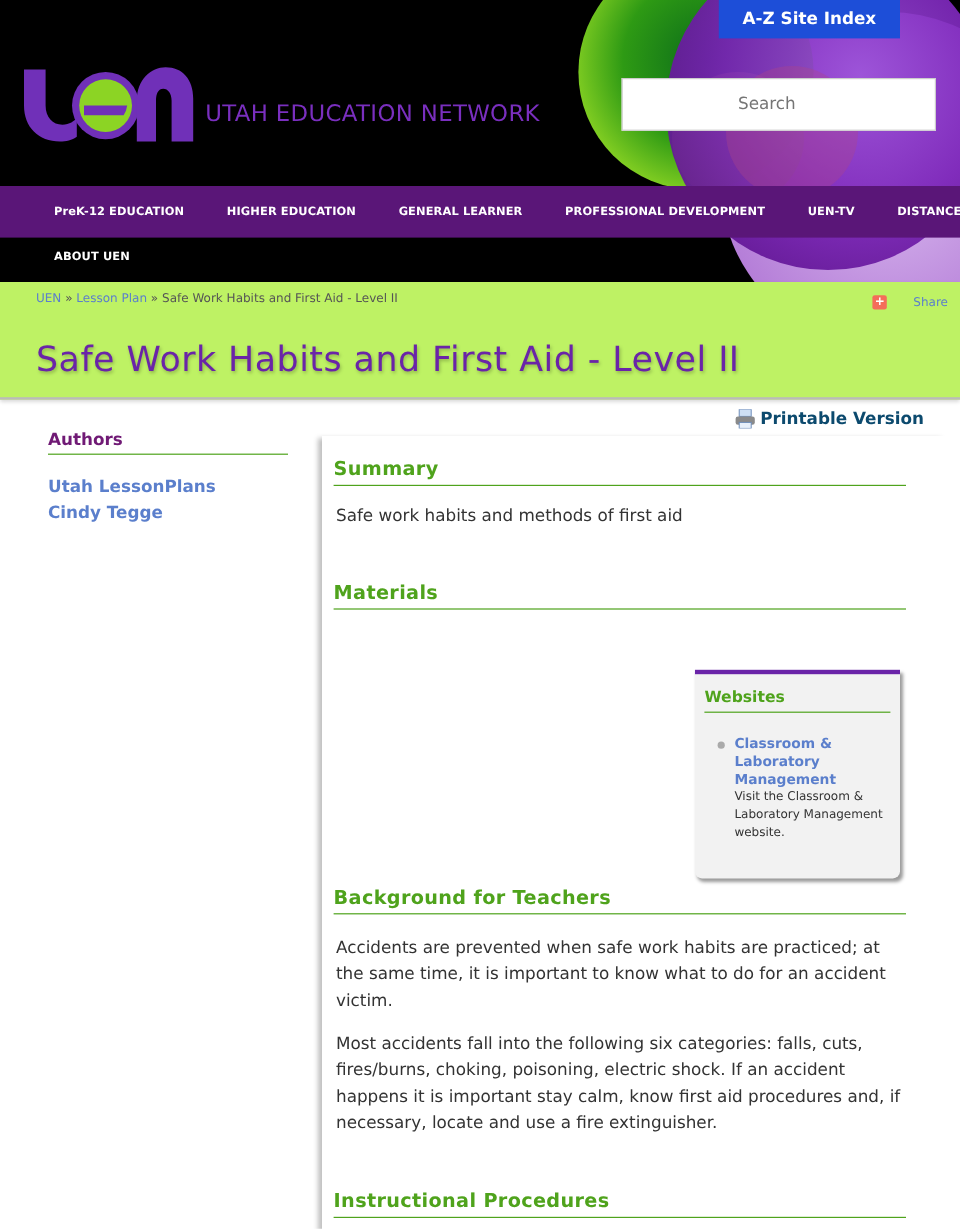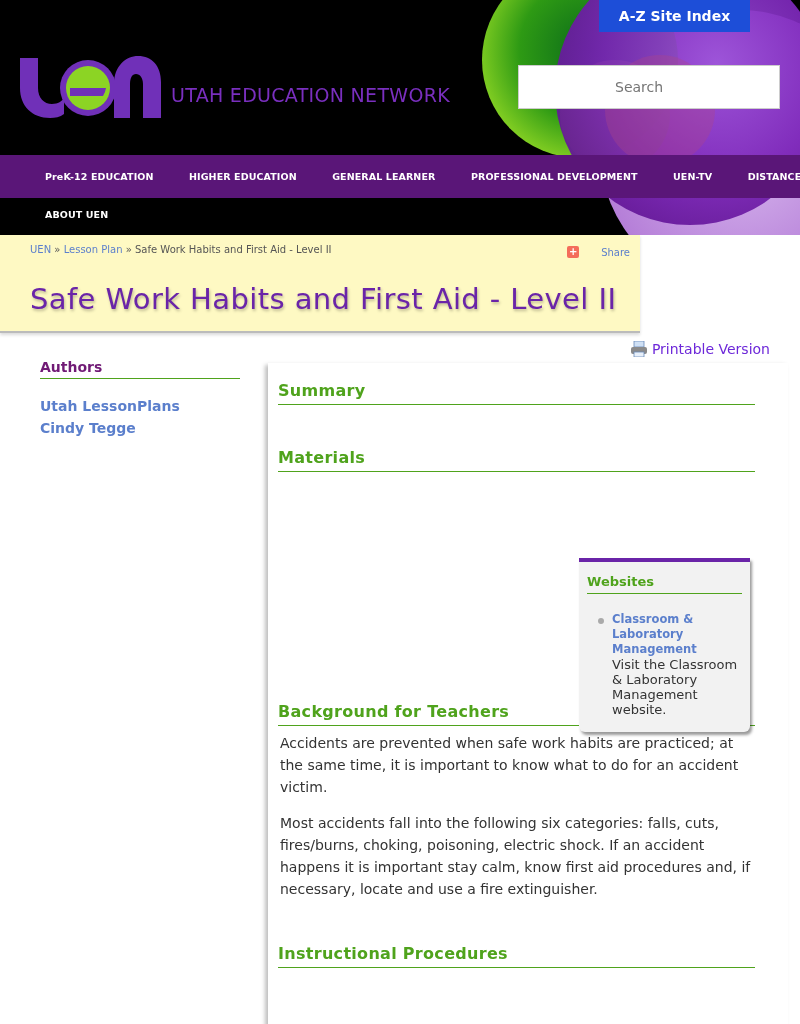--- a/index.html
+++ b/index.html
@@ -14,44 +14,44 @@
   .logo-tagline { margin-left: 8px; color: #7a2fbf; font-family: "DejaVu Sans", sans-serif; font-size: 19px; letter-spacing: 0.3px; font-weight: normal; margin-top: 18px; }
   .az-index { position: absolute; left: 599px; top: 0; width: 151px; height: 32px; background: #1d4ed8; color: #fff; font-weight: bold; font-size: 14px; text-align: center; line-height: 32px; }
   .search-box { position: absolute; left: 518px; top: 65px; width: 262px; height: 44px; background: #fff; border: 1px solid #ccc; display: flex; align-items: center; }
   .search-input { border: none; outline: none; flex: 1; font-size: 14px; color: #999; padding-left: 96px; font-family: "DejaVu Sans", sans-serif; background: transparent; }
   .search-icon { width: 24px; height: 24px; margin-right: 10px; margin-top: -8px; }
   .nav { position: absolute; left: 0; top: 155px; width: 800px; height: 43px; background: #5a1678; display: flex; align-items: center; padding-left: 24px; }
   .nav-item { color: #fff; font-size: 9.5px; font-weight: bold; margin-right: 14.5px; white-space: nowrap; letter-spacing: 0.1px; padding-left: 21px; }
   .nav2 { position: absolute; left: 24px; top: 198px; height: 32px; display: flex; align-items: center; }
 
   
-  .title-band { width: 640px; height: 98px; background: #fef9c3; border-bottom: 2px solid #bbb; position: relative; box-shadow: 0 2px 3px rgba(0,0,0,0.15); }
+  .title-band { width: 800px; height: 98px; background: #bef264; border-bottom: 2px solid #bbb; position: relative; box-shadow: 0 2px 3px rgba(0,0,0,0.15); }
   .breadcrumb { position: absolute; left: 30px; top: 9px; font-size: 10px; color: #555; }
   .breadcrumb a { color: #5b7fcc; }
   .share { position: absolute; right: 10px; top: 11px; display: flex; align-items: center; font-size: 10px; color: #5b7fcc; }
   .share-icon { width: 12px; height: 12px; background: #f46d5a; border-radius: 2px; color: #fff; font-size: 10px; line-height: 12px; text-align: center; font-weight: bold; margin-right: 22px; }
   .page-title { position: absolute; left: 30px; top: 47px; font-size: 29px; color: #6a24a8; letter-spacing: 0.4px; text-shadow: 1px 2px 3px rgba(0,0,0,0.25); font-weight: normal; }
 
   
   .content { position: relative; width: 800px; height: 689px; }
   .sidebar { position: absolute; left: 40px; top: 26px; width: 200px; }
   .side-heading { color: #701a75; font-size: 14px; padding-bottom: 3px; border-bottom: 1.5px solid #4fa31c; }
   .author { display: block; color: #5b7fcc; font-weight: bold; font-size: 14px; line-height: 22px; }
   .authors { margin-top: 16px; }
-  .printable { position: absolute; right: 30px; top: 8px; display: flex; align-items: center; color: #6d28d9; font-weight: normal; font-size: 14px; }
+  .printable { position: absolute; right: 30px; top: 8px; display: flex; align-items: center; color: #0c4a6e; font-weight: bold; font-size: 14px; }
   .printer-icon { width: 18px; height: 16px; margin-right: 4px; }
   .main { position: absolute; left: 268px; top: 30px; width: 520px; height: 670px; box-shadow: -3px 2px 4px rgba(0,0,0,0.25); padding: 0 10px 0 10px; }
   .section-heading { color: #4fa31c; font-size: 16px; letter-spacing: 0.3px; padding-bottom: 4px; border-bottom: 1.5px solid #4fa31c; width: 477px; }
   .para { font-size: 14px; color: #333; line-height: 22px; padding-left: 2px; width: 475px; }
   .websites-box { position: absolute; left: 311px; top: 195px; width: 171px; height: 174px; background: #f2f2f2; border-top: 4px solid #6a24a8; border-radius: 0 0 6px 6px; box-shadow: 2px 3px 3px rgba(0,0,0,0.4); padding: 12px 8px 0 8px; }
   .websites-heading { color: #4fa31c; font-size: 13px; padding-bottom: 4px; border-bottom: 1.5px solid #4fa31c; }
   .website-item { display: flex; margin-top: 18px; padding-left: 11px; }
   .bullet { width: 6px; height: 6px; border-radius: 50%; background: #aaa; margin-top: 6px; margin-right: 8px; flex-shrink: 0; }
   .website-link { display: block; color: #5b7fcc; font-weight: bold; font-size: 11.5px; line-height: 15px; }
-  .website-desc { font-size: 13px; color: #333; line-height: 15px; }
+  .website-desc { font-size: 10px; color: #333; line-height: 15px; }
 </style>
 </head>
 <body>
 
 <div class="header">
   <svg class="circles" viewBox="0 0 800 235">
     <defs>
       <radialGradient id="gr1" cx="0.55" cy="0.45" r="0.6">
         <stop offset="0" stop-color="#0a6a1a"></stop>
         <stop offset="0.6" stop-color="#2e9a14"></stop>
@@ -139,36 +139,37 @@
     <h3 class="side-heading">Authors</h3>
     <div class="authors">
       <a class="author">Utah LessonPlans</a>
       <a class="author">Cindy Tegge</a>
     </div>
   </aside>
 
   <main class="main">
     <div style="height:18px"></div>
     <h2 class="section-heading">Summary</h2>
+    <p class="para" style="margin-top:14px">Safe work habits and methods of first aid</p>
 
     <div style="height:43px"></div>
     <h2 class="section-heading">Materials</h2>
 
     <div class="websites-box">
       <h3 class="websites-heading">Websites</h3>
       <div class="website-item">
         <span class="bullet"></span>
         <div>
           <a class="website-link">Classroom &amp; Laboratory Management</a>
           <div class="website-desc">Visit the Classroom &amp; Laboratory Management website.</div>
         </div>
       </div>
     </div>
 
     <div style="height:230px"></div>
     <h2 class="section-heading">Background for Teachers</h2>
-    <p class="para" style="margin-top:6px">Accidents are prevented when safe work habits are practiced; at the same time, it is important to know what to do for an accident victim.</p>
+    <p class="para" style="margin-top:17px">Accidents are prevented when safe work habits are practiced; at the same time, it is important to know what to do for an accident victim.</p>
     <p class="para" style="margin-top:14px">Most accidents fall into the following six categories: falls, cuts, fires/burns, choking, poisoning, electric shock. If an accident happens it is important stay calm, know first aid procedures and, if necessary, locate and use a fire extinguisher.</p>
 
     <div style="height:44px"></div>
     <h2 class="section-heading">Instructional Procedures</h2>
   </main>
 </div>
 
 </body></html>

